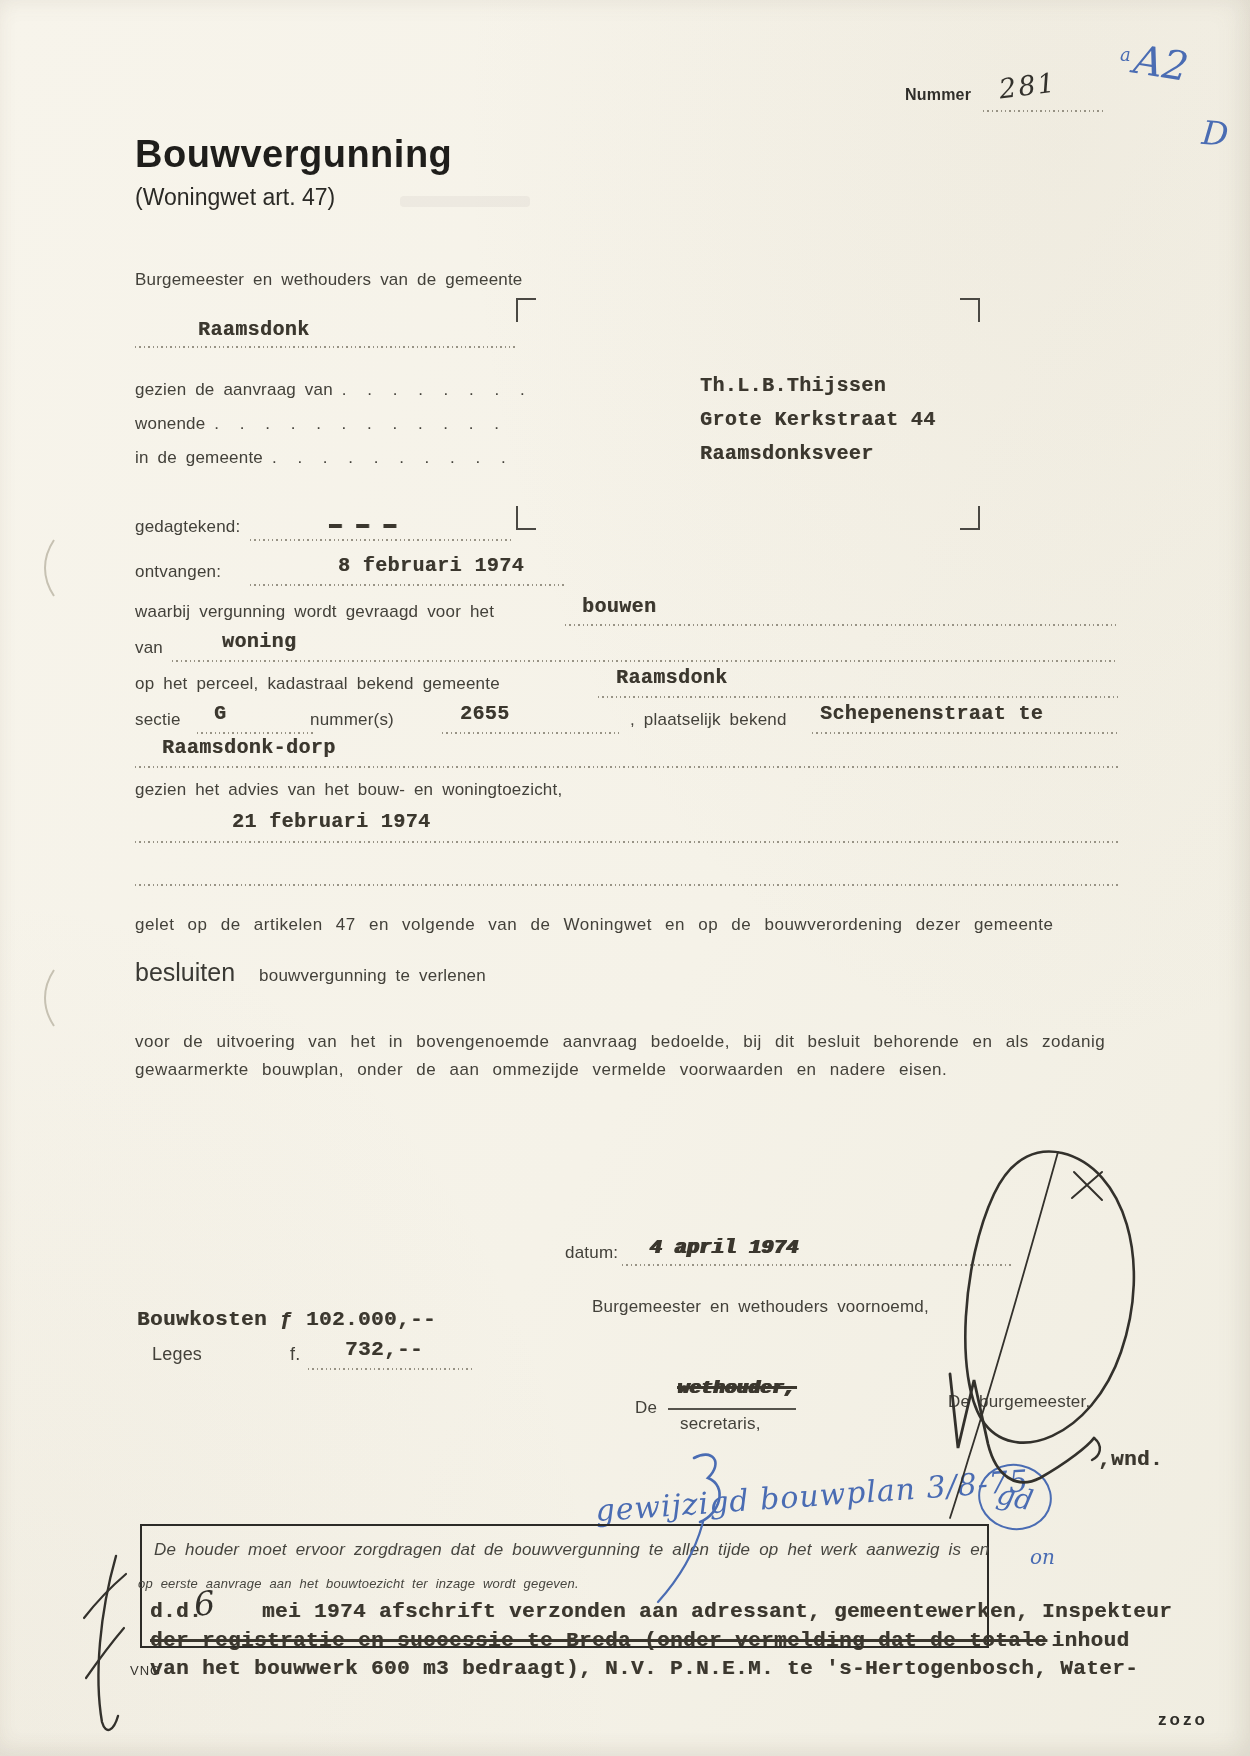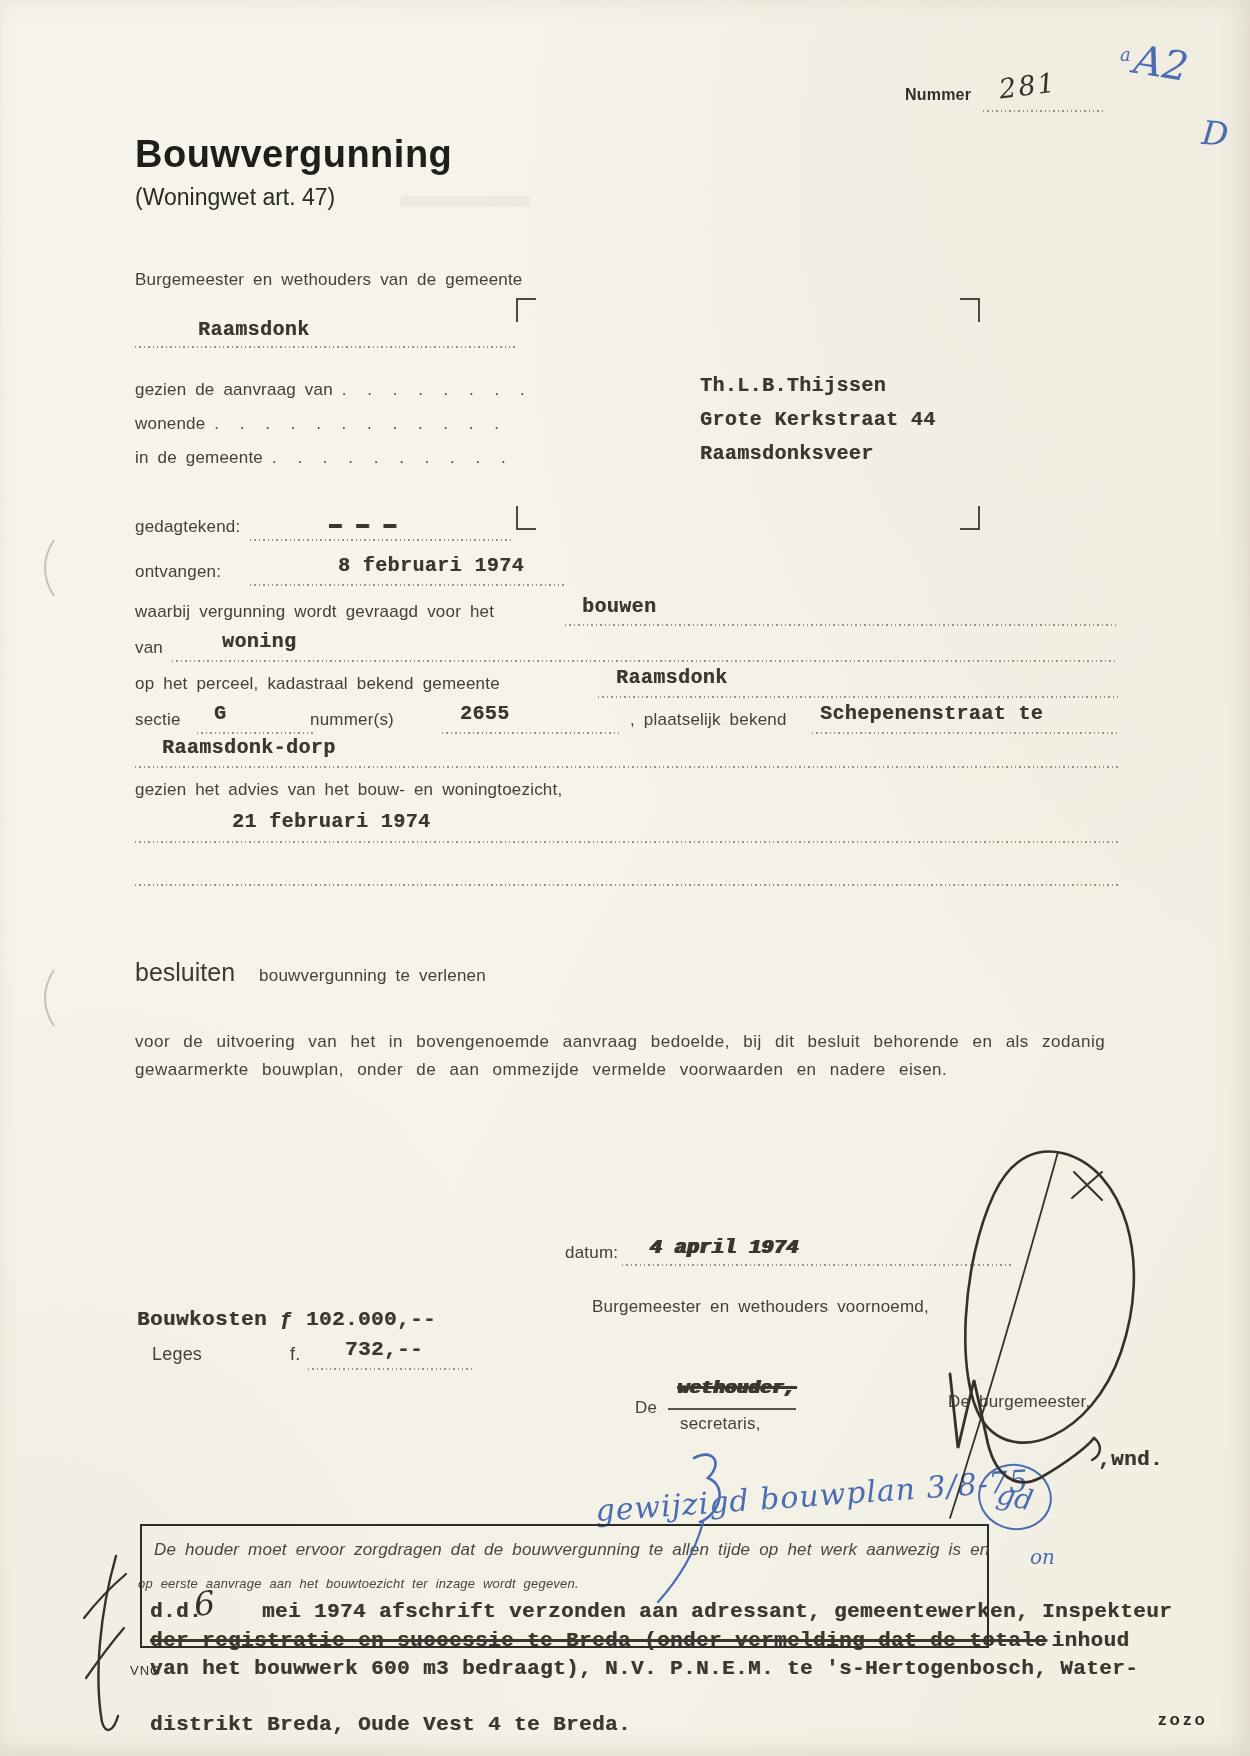--- a/index.html
+++ b/index.html
@@ -105,20 +105,21 @@
   <div class="abs dl" style="left:812px;top:732px;width:306px"></div>
   <span class="abs tw" style="left:820px;top:702px">Schepenenstraat te</span>
   <span class="abs tw" style="left:162px;top:736px">Raamsdonk-dorp</span>
   <div class="abs dl" style="left:135px;top:766px;width:983px"></div>
 
   <span class="abs lbl" style="left:135px;top:780px">gezien het advies van het bouw- en woningtoezicht,</span>
   <span class="abs tw" style="left:232px;top:810px">21 februari 1974</span>
   <div class="abs dl" style="left:135px;top:841px;width:983px"></div>
   <div class="abs dl" style="left:135px;top:884px;width:983px"></div>
 
+  <span class="abs lbl wide" style="left:135px;top:915px">gelet op de artikelen 47 en volgende van de Woningwet en op de bouwverordening dezer gemeente</span>
   <div class="abs" style="left:135px;top:958px;display:flex;align-items:baseline;gap:24px">
     <span style="font-size:25px;color:#3a3934">besluiten</span>
     <span class="lbl">bouwvergunning te verlenen</span>
   </div>
   <div class="abs" style="left:135px;top:1028px;width:1010px;line-height:28px">
     <span class="lbl wide" style="display:block;white-space:normal">voor de uitvoering van het in bovengenoemde aanvraag bedoelde, bij dit besluit behorende en als zodanig</span>
     <span class="lbl wide" style="display:block;white-space:normal">gewaarmerkte bouwplan, onder de aan ommezijde vermelde voorwaarden en nadere eisen.</span>
   </div>
 
   <span class="abs lbl" style="left:565px;top:1243px">datum:</span>
@@ -151,21 +152,20 @@
   <span class="abs lbl it" style="left:138px;top:1576px;font-size:13px;color:#46453f">op eerste aanvrage aan het bouwtoezicht ter inzage wordt gegeven.</span>
 
   <span class="abs tw" style="left:150px;top:1600px;font-size:21px">d.d.</span>
   <span class="abs hw" style="left:194px;top:1584px;font-size:33px;transform:rotate(-6deg)">6</span>
   <span class="abs tw" style="left:262px;top:1600px;font-size:21px">mei 1974 afschrift verzonden aan adressant, gemeentewerken, Inspekteur</span>
   <div class="abs" style="left:150px;top:1629px;white-space:nowrap">
     <span class="tw strike" style="font-size:21px">der registratie en successie te Breda (onder vermelding dat de totale</span>
     <span class="tw" style="font-size:21px">inhoud</span>
   </div>
   <span class="abs tw" style="left:150px;top:1657px;font-size:21px">van het bouwwerk 600 m3 bedraagt), N.V. P.N.E.M. te 's-Hertogenbosch, Water-</span>
-  <span class="abs tw" style="left:150px;top:1713px;font-size:21px">distrikt Breda, Oude Vest 4 te Breda.</span>
   <span class="abs" style="left:130px;top:1663px;font-size:13px;font-weight:normal;letter-spacing:1px;color:#35332e">VNG</span>
   <span class="abs" style="left:1158px;top:1710px;font-size:17px;font-weight:bold;letter-spacing:3px;color:#2f2e29">zozo</span>
 
   <svg class="ink" width="1250" height="1756" viewBox="0 0 1250 1756">
 
     <path d="M54 540 C42 558 42 578 54 596" stroke="#c6c1b2" stroke-width="2" fill="none"></path>
     <path d="M54 970 C42 988 42 1008 54 1026" stroke="#c6c1b2" stroke-width="2" fill="none"></path>
 
     <g stroke="#33312c" fill="none" stroke-linecap="round">
       <path d="M1062 1153 C1125 1168 1152 1262 1121 1352 C1092 1437 1013 1468 982 1420 C955 1378 962 1262 994 1194 C1013 1154 1040 1148 1062 1153" stroke-width="2.6"></path>

